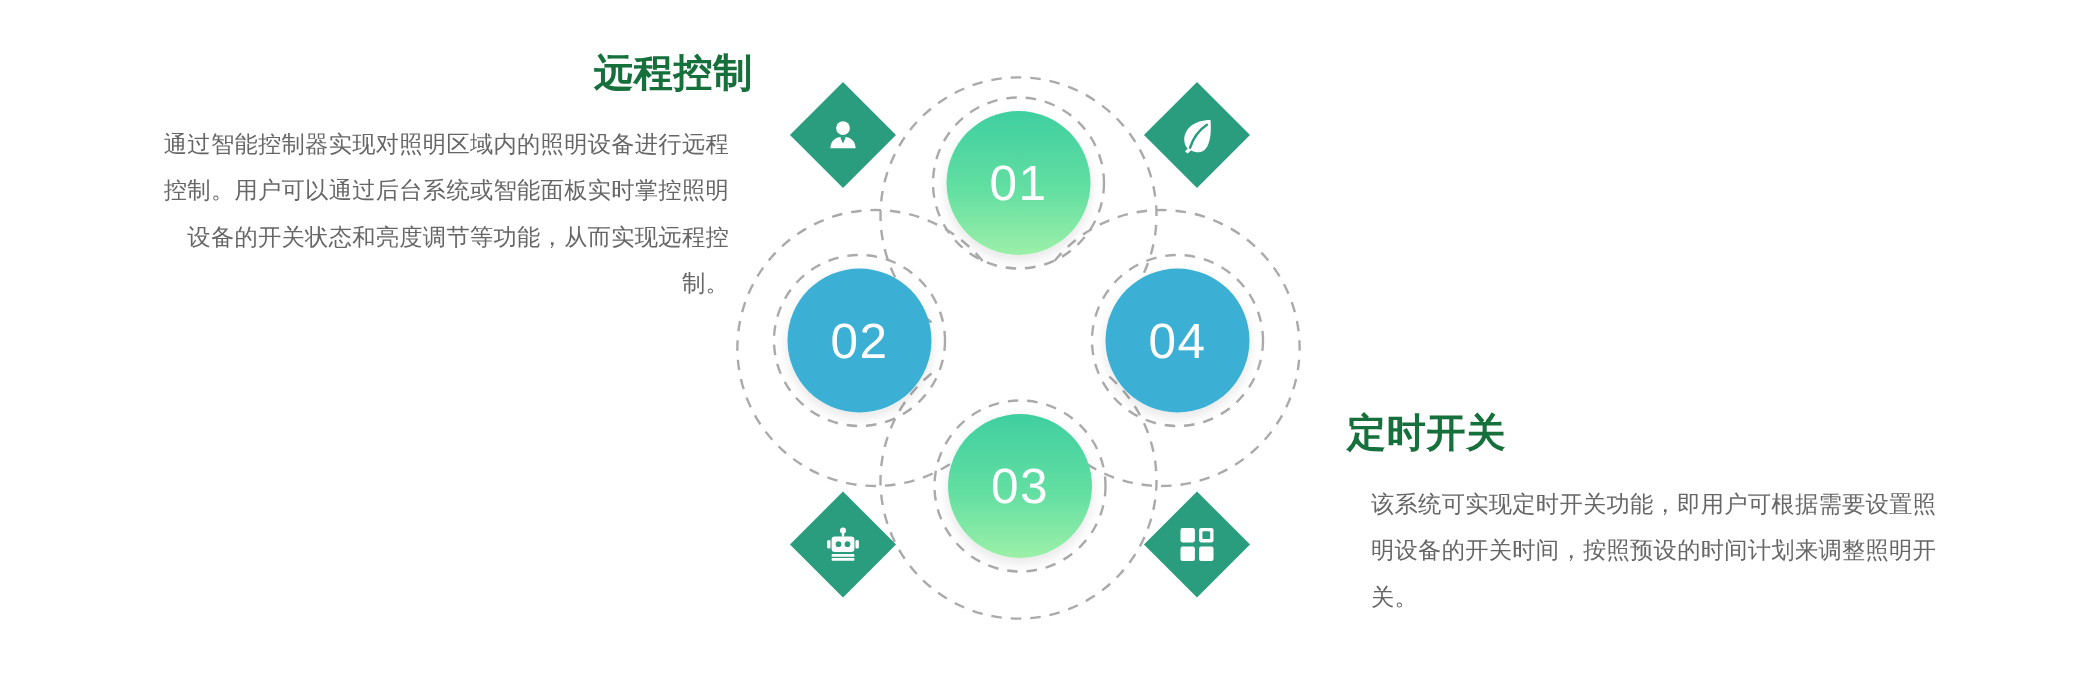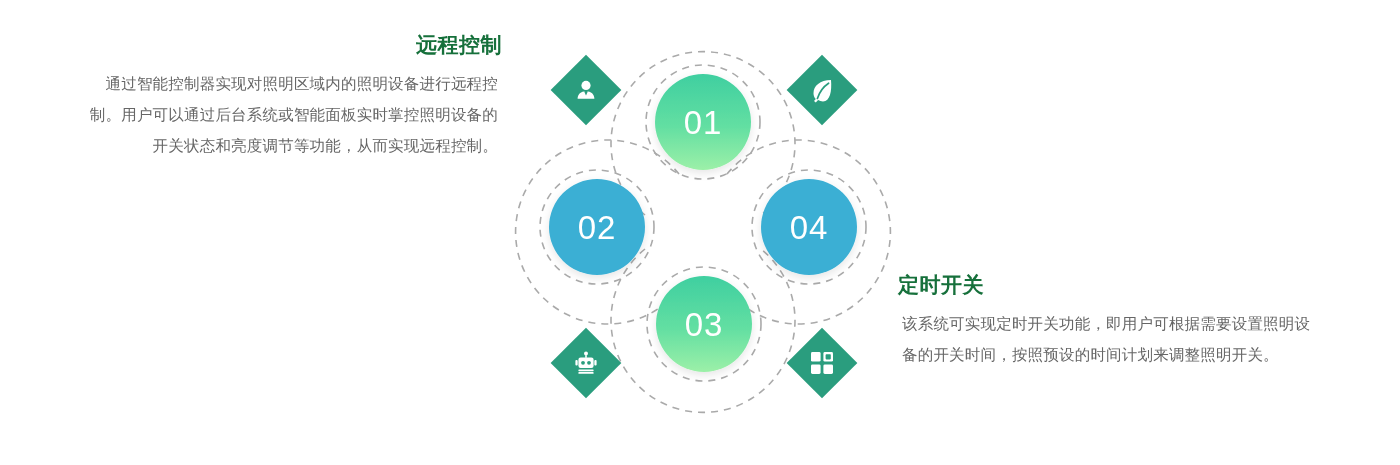--- a/index.html
+++ b/index.html
@@ -8,44 +8,44 @@
     background:#ffffff;
     font-family:"Liberation Sans","DejaVu Sans",sans-serif;
     overflow:hidden;
     position:relative;
   }
   .stage{position:absolute;left:0;top:0;width:1400px;height:465px;}
 
   
   .block{position:absolute;width:420px;}
   .block .heading{
-    font-size:21px;
+    font-size:26px;
     font-weight:bold;
     color:#16703b;
     line-height:1.25;
     margin:0 0 10px 0;
     letter-spacing:0.5px;
   }
   .block .body{
     font-size:15.5px;
     color:#666666;
     line-height:31px;
-    margin:4px;
+    margin:16px;
     letter-spacing:0.2px;
   }
   .block.left{text-align:right;}
   .block.right{text-align:left;}
 
   #block-remote{left:82px;top:32px;}
   #block-auto{left:82px;top:272px;}
   #block-energy{left:898px;top:32px;}
   #block-timer{left:898px;top:272px;}
 
   
-  .diagram{position:absolute;left:484px;top:10px;width:440px;height:445px;}
+  .diagram{position:absolute;left:460px;top:10px;width:440px;height:445px;}
   .diagram svg{display:block;}
   .num{
     font-family:"Liberation Sans","DejaVu Sans",sans-serif;
     font-size:33px;
     fill:#ffffff;
     font-weight:400;
     letter-spacing:1px;
   }
 </style>
 </head>

